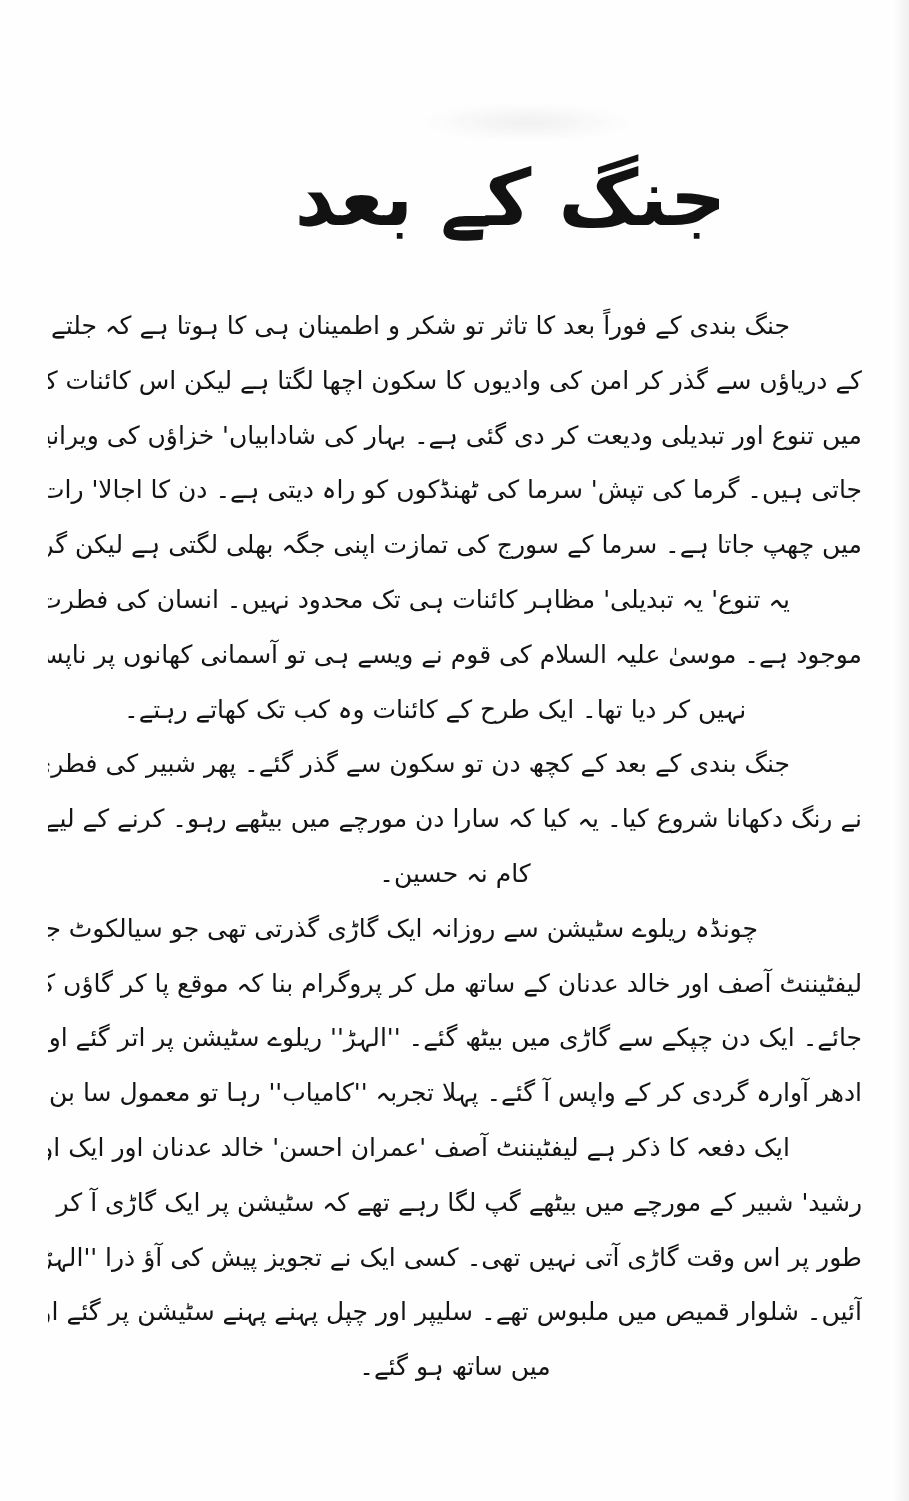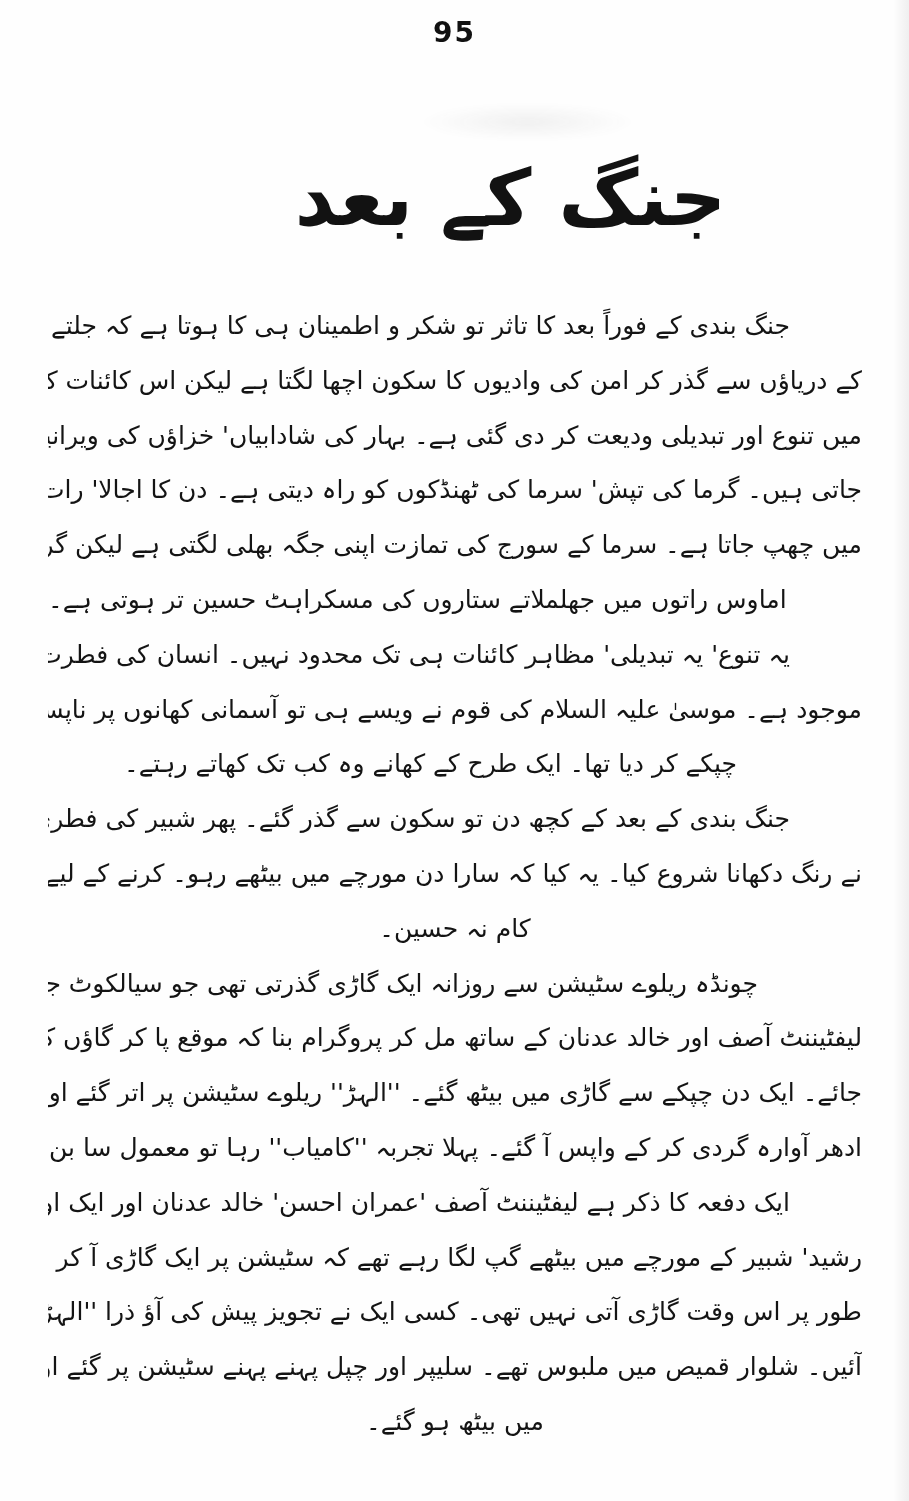--- a/index.html
+++ b/index.html
@@ -87,43 +87,41 @@
   .line.left-indent { text-align: left;  text-align-last: left; padding-left: 76px; }
   .line.center      { text-align: center; text-align-last: center; }
 </style>
 </head>
 <body>
 
 <div class="page">
 
   <div class="smudge"></div>
 
-  <div class="page-number">95</div>
 
   <h1 class="chapter-title">جنگ کے بعد</h1>
 
   <section class="body-text" id="body-text">
       <div class="line first">جنگ بندی کے فوراً بعد کا تاثر تو شکر و اطمینان ہی کا ہوتا ہے کہ جلتے الاؤ اور خون</div>
       <div class="line justify">کے دریاؤں سے گذر کر امن کی وادیوں کا سکون اچھا لگتا ہے لیکن اس کائنات کی فطرت</div>
       <div class="line justify">میں تنوع اور تبدیلی ودیعت کر دی گئی ہے۔ بہار کی شادابیاں' خزاؤں کی ویرانیوں میں بدل</div>
       <div class="line justify">جاتی ہیں۔ گرما کی تپش' سرما کی ٹھنڈکوں کو راہ دیتی ہے۔ دن کا اجالا' رات کی تاریکیوں</div>
       <div class="line justify">میں چھپ جاتا ہے۔ سرما کے سورج کی تمازت اپنی جگہ بھلی لگتی ہے لیکن گرمیوں کی</div>
-      <div class="line left">اماوس راتوں میں جھلملاتے ستاروں کی مسکراہٹ حسین تر ہوتی ہے۔</div>
       <div class="line first">یہ تنوع' یہ تبدیلی' مظاہر کائنات ہی تک محدود نہیں۔ انسان کی فطرت میں بھی</div>
       <div class="line justify">موجود ہے۔ موسیٰ علیہ السلام کی قوم نے ویسے ہی تو آسمانی کھانوں پر ناپسندیدگی کا اظہار</div>
-      <div class="line left-indent">چپکے کر دیا تھا۔ ایک طرح کے کھانے وہ کب تک کھاتے رہتے۔</div>
+      <div class="line left-indent">نہیں کر دیا تھا۔ ایک طرح کے کائنات وہ کب تک کھاتے رہتے۔</div>
       <div class="line first">جنگ بندی کے بعد کے کچھ دن تو سکون سے گذر گئے۔ پھر شبیر کی فطری چلبلاہٹ</div>
       <div class="line justify">نے رنگ دکھانا شروع کیا۔ یہ کیا کہ سارا دن مورچے میں بیٹھے رہو۔ کرنے کے لیے کچھ</div>
       <div class="line center">کام نہ حسین۔</div>
       <div class="line first-short">چونڈہ ریلوے سٹیشن سے روزانہ ایک گاڑی گذرتی تھی جو سیالکوٹ جاتی تھی</div>
       <div class="line justify">لیفٹیننٹ آصف اور خالد عدنان کے ساتھ مل کر پروگرام بنا کہ موقع پا کر گاؤں کی ''سیر'' کی</div>
       <div class="line justify">جائے۔ ایک دن چپکے سے گاڑی میں بیٹھ گئے۔ ''الہڑ'' ریلوے سٹیشن پر اتر گئے اور ادھر</div>
       <div class="line left">ادھر آوارہ گردی کر کے واپس آ گئے۔ پہلا تجربہ ''کامیاب'' رہا تو معمول سا بن گیا۔</div>
       <div class="line first">ایک دفعہ کا ذکر ہے لیفٹیننٹ آصف 'عمران احسن' خالد عدنان اور ایک اور افسر</div>
       <div class="line justify">رشید' شبیر کے مورچے میں بیٹھے گپ لگا رہے تھے کہ سٹیشن پر ایک گاڑی آ کر رکی۔ عام</div>
       <div class="line justify">طور پر اس وقت گاڑی آتی نہیں تھی۔ کسی ایک نے تجویز پیش کی آؤ ذرا ''الہڑ'' تک ہو</div>
       <div class="line justify">آئیں۔ شلوار قمیص میں ملبوس تھے۔ سلیپر اور چپل پہنے پہنے سٹیشن پر گئے اور چلتی گاڑی</div>
-      <div class="line center">میں بیٹھ ہو گئے۔</div>
+      <div class="line center">میں ساتھ ہو گئے۔</div>
     </section>
 
   <div class="edge-shadow"></div>
 
 </div>
 
 </body></html>

